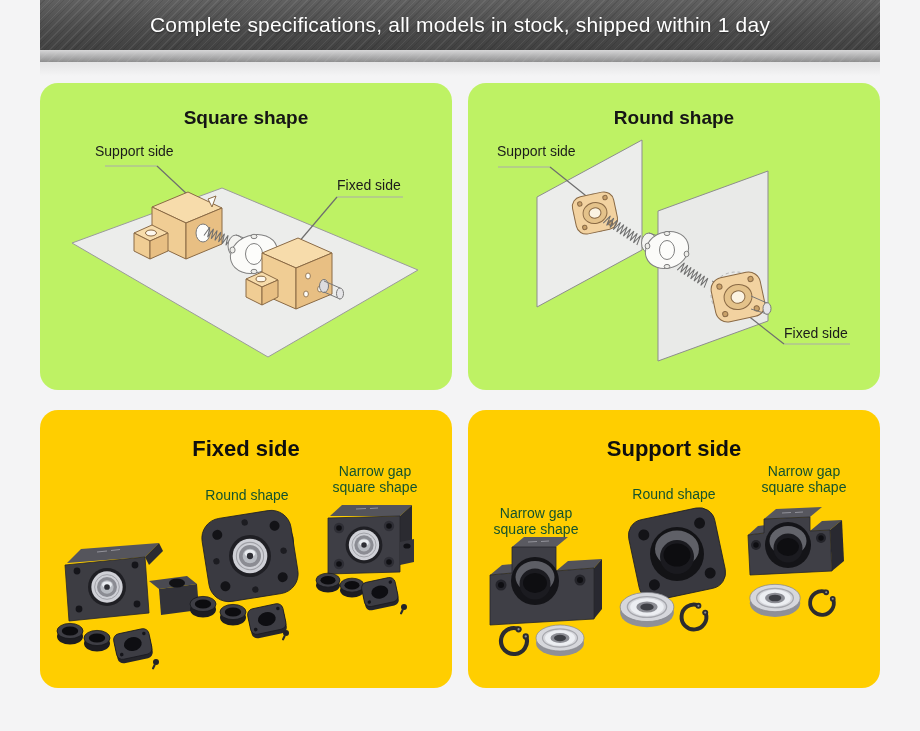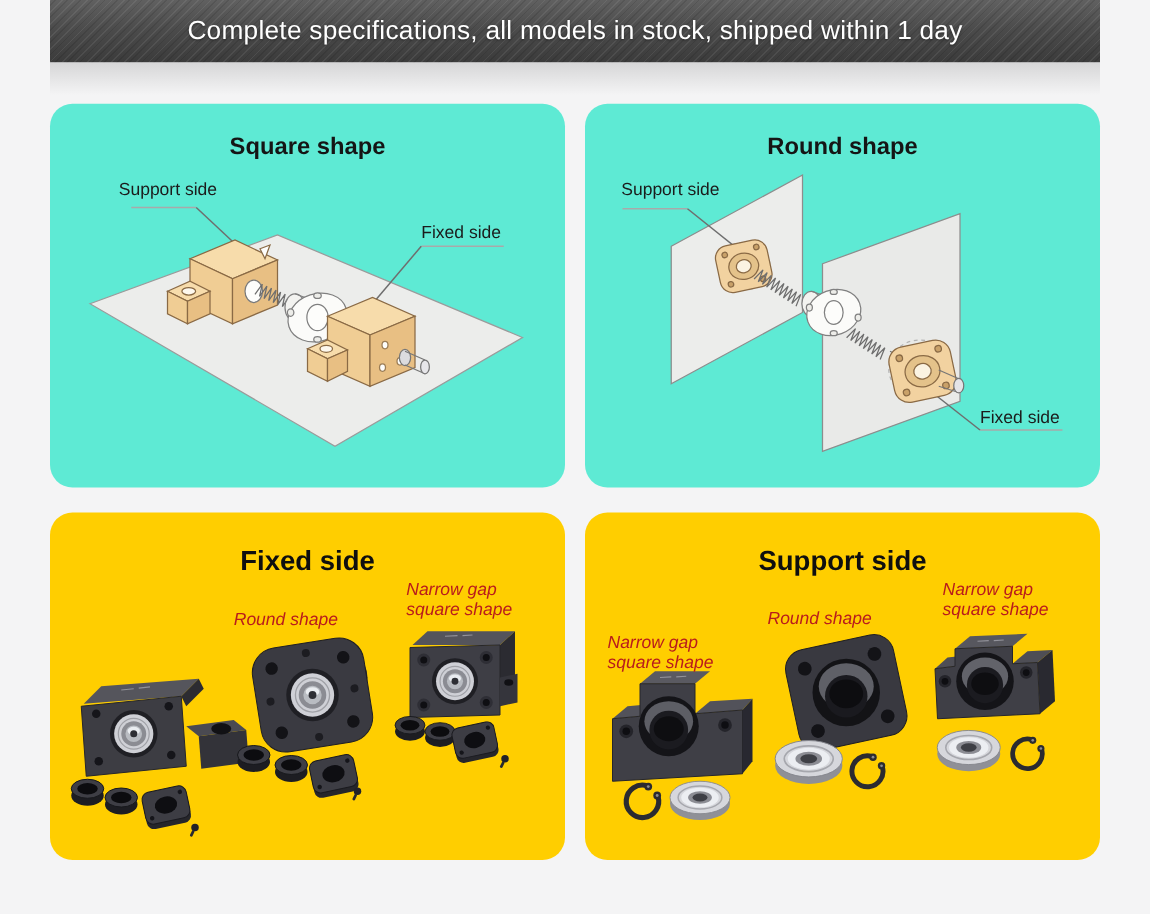--- a/index.html
+++ b/index.html
@@ -2,56 +2,56 @@
 <html><head>
 <meta charset="utf-8">
 <style>
   html,body{margin:0;padding:0;}
   body{
     width:920px;height:731px;position:relative;overflow:hidden;
     background:#f4f4f5;
     font-family:"Liberation Sans", sans-serif;
   }
   .banner{
-    position:absolute;left:40px;top:0;width:840px;height:50px;
+    position:absolute;left:40px;top:0;width:840px;height:62px;
     background:linear-gradient(180deg,#606060 0%,#4c4c4c 45%,#3b3b3b 100%);
     overflow:hidden;
   }
   .banner::before{
     content:"";position:absolute;inset:-30px;
     background:
       repeating-linear-gradient(135deg,
         rgba(255,255,255,0.07) 0 1px, rgba(255,255,255,0) 1px 3px,
         rgba(0,0,0,0.10) 3px 4px, rgba(0,0,0,0) 4px 7px);
   }
   .banner-text{
     position:relative;display:block;width:100%;text-align:center;
     line-height:50px;font-size:21px;color:#ffffff;letter-spacing:0.2px;
     text-shadow:0 1px 2px rgba(0,0,0,0.45);
   }
   .reflection{
     position:absolute;left:40px;top:50px;width:840px;height:26px;
     background:linear-gradient(180deg,#d6d6d7 0%, rgba(244,244,245,0) 100%);
   }
   .card{position:absolute;width:412px;border-radius:18px;}
-  .card.white{background:#5eead4;top:83px;height:307px;}
+  .card.white{background:#bef264;top:83px;height:307px;}
   .card.yellow{background:#ffce00;top:410px;height:278px;}
   #card-square,#card-fixed{left:40px;}
   #card-round,#card-support{left:468px;}
   .card-title{
     position:absolute;top:24px;left:0;right:0;text-align:center;
     font-weight:bold;font-size:19px;color:#151515;
   }
   .yellow .card-title{top:26px;font-size:22px;color:#0f0f0f;}
   .diagram,.products{position:absolute;left:0;top:0;width:100%;height:100%;}
   .lbl{
     position:absolute;font-size:14px;color:#1b1b1b;white-space:nowrap;
   }
   .plbl{
-    position:absolute;font-size:14px;color:#b91c1c;text-align:left;line-height:16px;font-style:italic;
+    position:absolute;font-size:14px;color:#14532d;text-align:center;line-height:16px;
   }
 </style>
 </head>
 <body>
 
 <svg width="0" height="0" style="position:absolute" aria-hidden="true">
   <defs>
     <g id="acc-ring">
       <ellipse cx="0" cy="3.5" rx="13" ry="8" fill="#1d1d22"></ellipse>
       <ellipse cx="0" cy="-2" rx="13" ry="7.6" fill="#3e3e45" stroke="#17181c" stroke-width="0.8"></ellipse>

